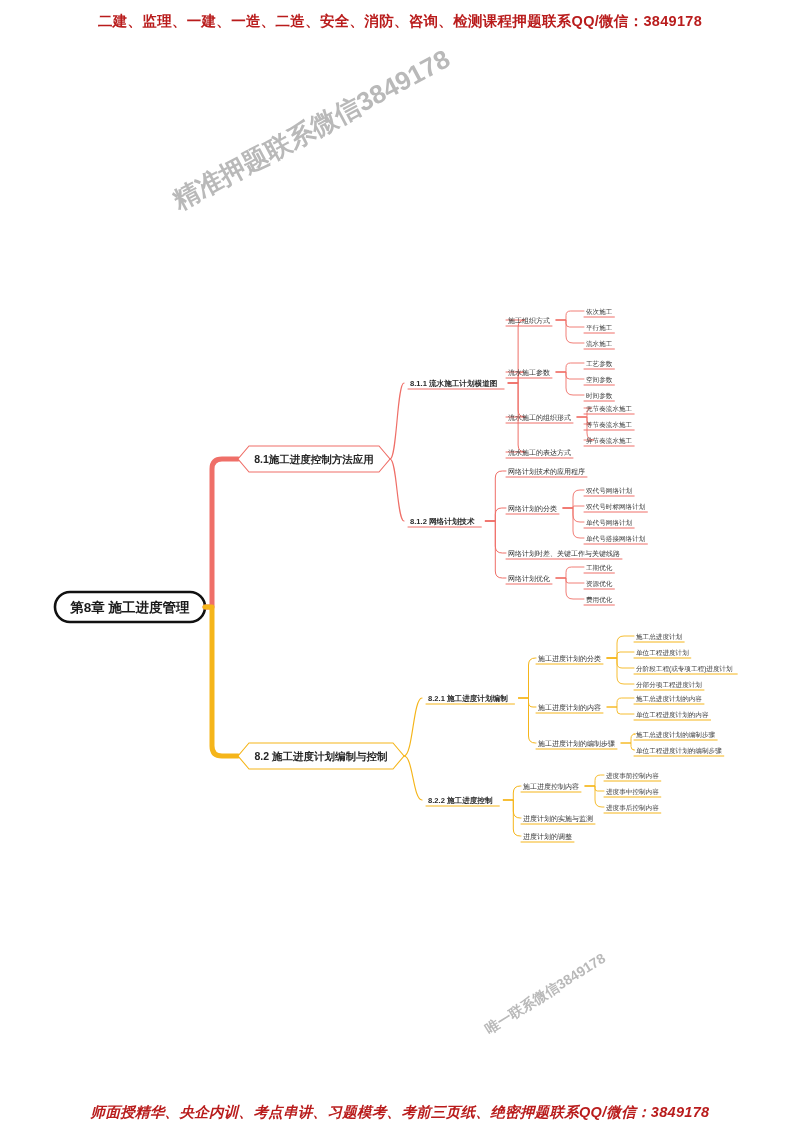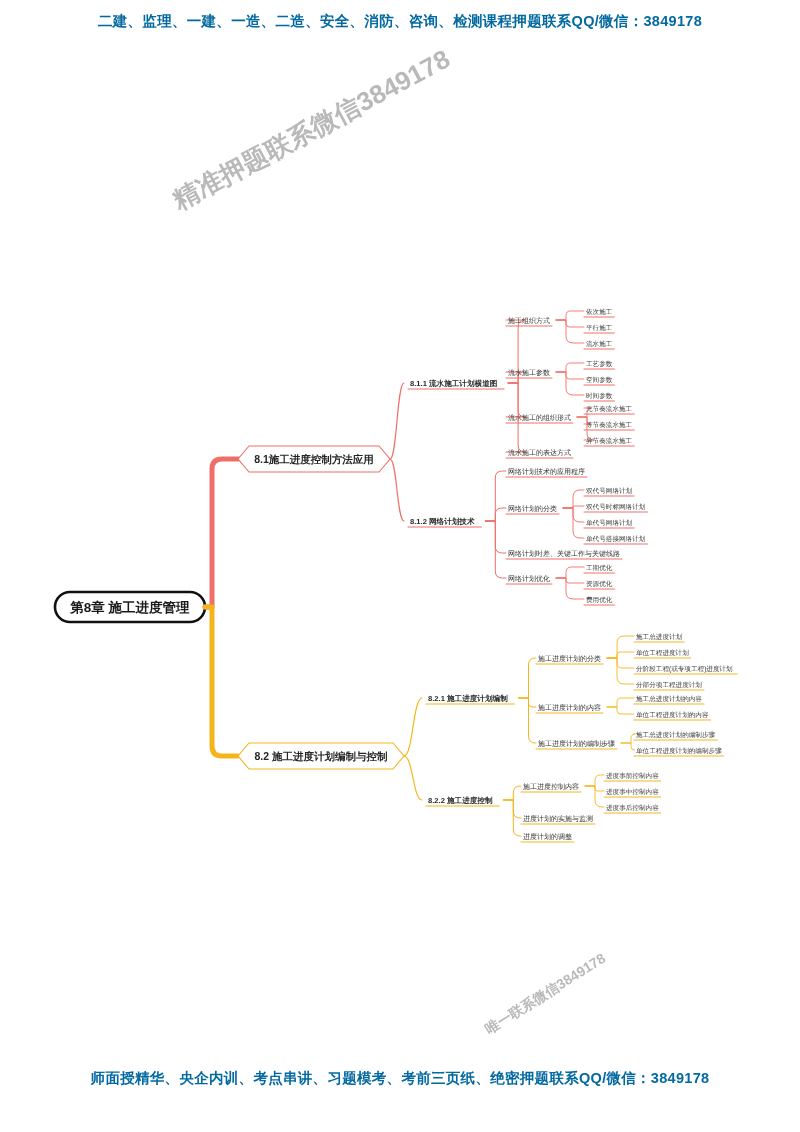--- a/index.html
+++ b/index.html
@@ -4,25 +4,25 @@
 <style>
   html,body{margin:0;padding:0;}
   body{
     width:800px;height:1132px;
     background:#ffffff;
     font-family:"Liberation Sans","DejaVu Sans",sans-serif;
     position:relative;overflow:hidden;
   }
   .banner{
     position:absolute;left:0;width:800px;text-align:center;
-    color:#0369a1;font-weight:bold;font-size:14.5px;
+    color:#b91c1c;font-weight:bold;font-size:14.5px;
     letter-spacing:.3px;white-space:nowrap;
   }
   #banner-top{top:12px;}
-  #banner-bottom{top:1069px;}
+  #banner-bottom{top:1103px;font-style:italic;}
 
   .watermark{
     position:absolute;color:#b9b9b9;white-space:nowrap;
     font-weight:bold;pointer-events:none;user-select:none;
   }
   #wm1{left:175px;top:185px;font-size:26px;transform:rotate(-28deg);transform-origin:left center;}
   #wm2{left:487px;top:1022px;font-size:14px;transform:rotate(-32deg);transform-origin:left center;}
 
   #map{position:absolute;left:0;top:0;width:800px;height:1132px;}
 

